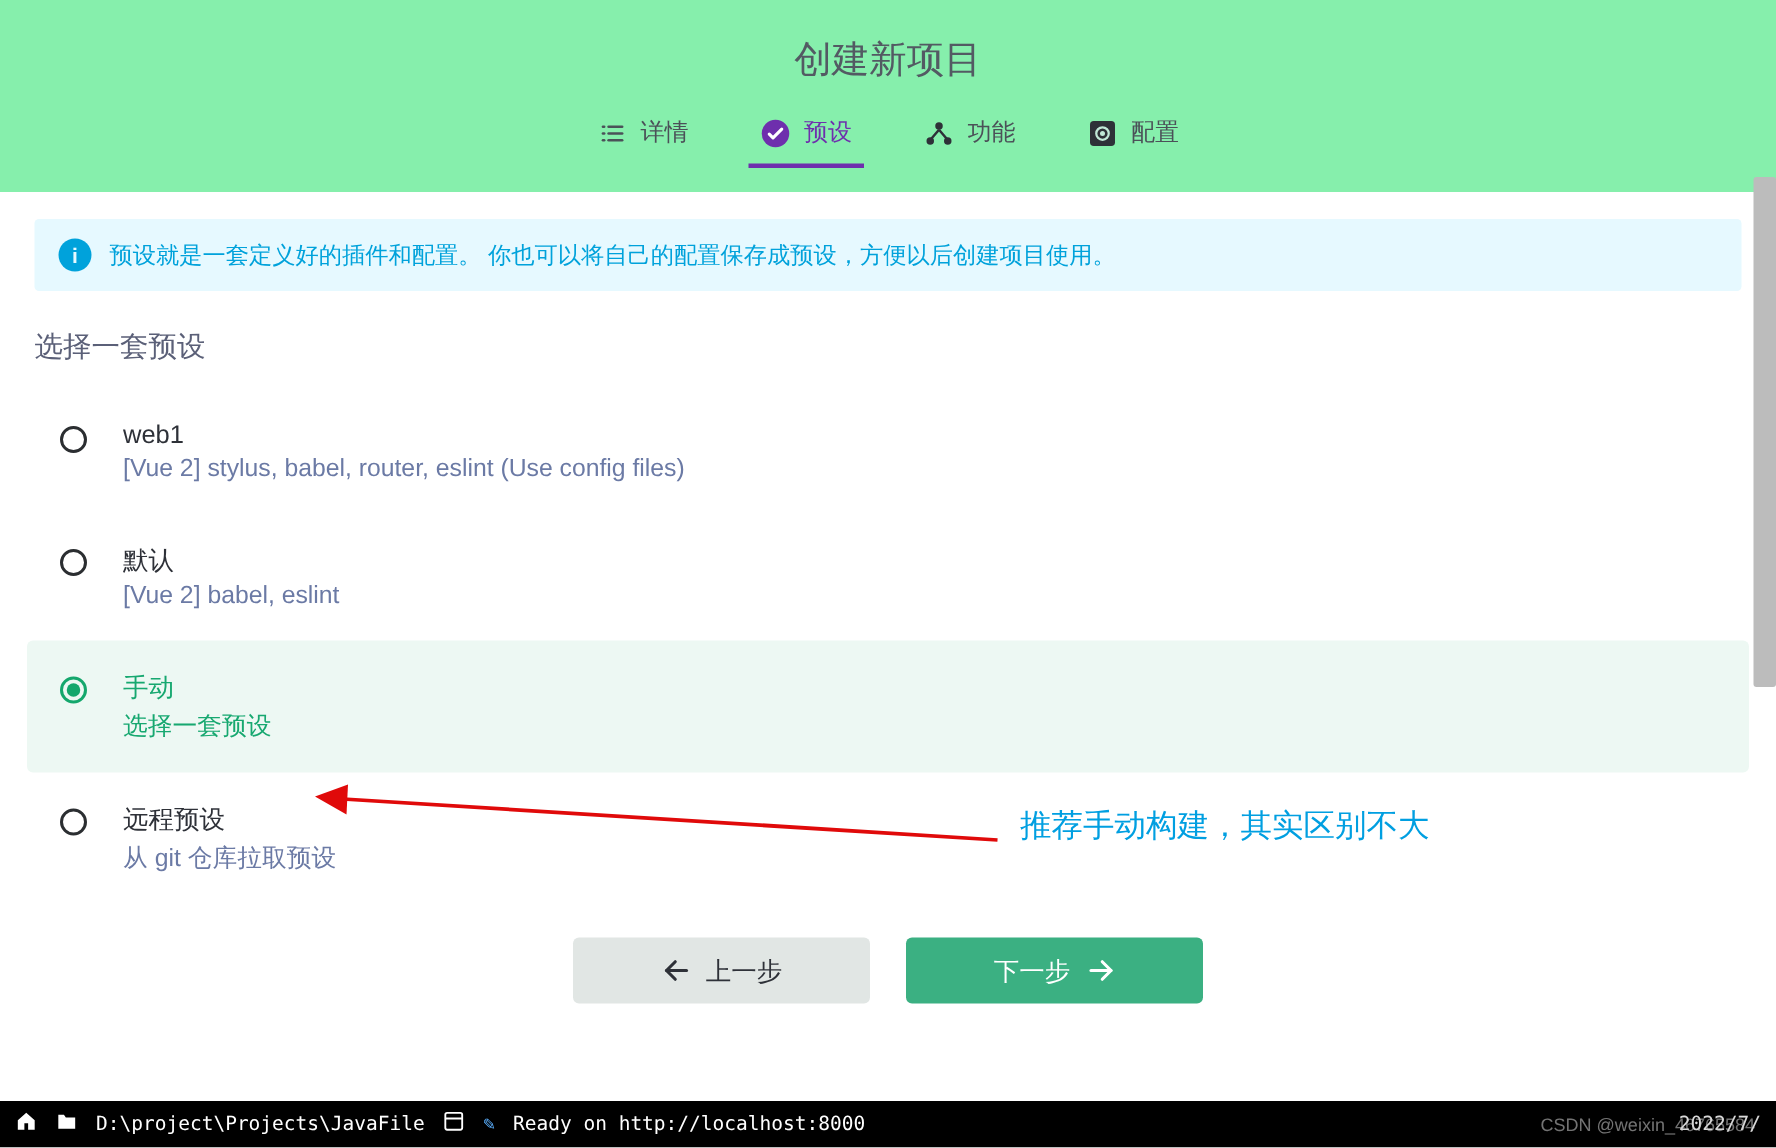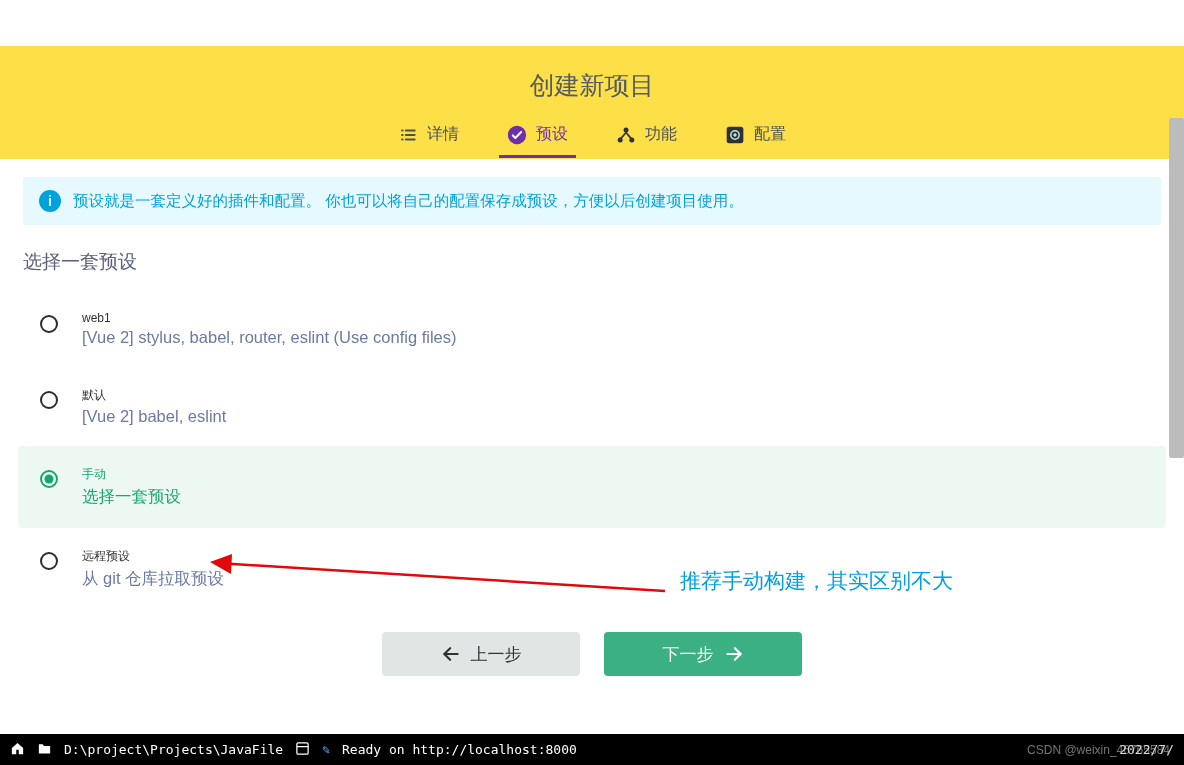--- a/index.html
+++ b/index.html
@@ -5,23 +5,22 @@
     * { box-sizing: border-box; margin: 0; padding: 0; }
     body {
       font-family: -apple-system, BlinkMacSystemFont, "Segoe UI", "Microsoft YaHei", sans-serif;
       width: 1184px;
       height: 765px;
       overflow: hidden;
       background: #fff;
       position: relative;
     }
     .header {
-      background: #fde047;
-      height: 113px;
-      margin-top: 46px;
+      background: #86efac;
+      height: 128px;
     }
     .title {
       text-align: center;
       font-size: 25px;
       color: #535a63;
       font-weight: 400;
       padding-top: 23px;
     }
     .tabs {
       display: flex;
@@ -102,21 +101,21 @@
     .option.selected .radio { border-color: #14a76c; }
     .option.selected .radio::after {
       content: "";
       position: absolute;
       width: 9px; height: 9px;
       background: #14a76c;
       border-radius: 50%;
       top: 50%; left: 50%;
       transform: translate(-50%, -50%);
     }
-    .opt-title { font-size: 12px; color: #2e3138; }
+    .opt-title { font-size: 17px; color: #2e3138; }
     .option.selected .opt-title { color: #17a870; }
     .opt-desc { font-size: 16.5px; color: #6b7aa5; margin-top: 3px; }
     .option.selected .opt-desc { color: #17a870; }
     .annotation {
       position: absolute;
       top: 408px;
       left: 680px;
       font-size: 21px;
       color: #009fe1;
       font-family: "Microsoft YaHei", sans-serif;

